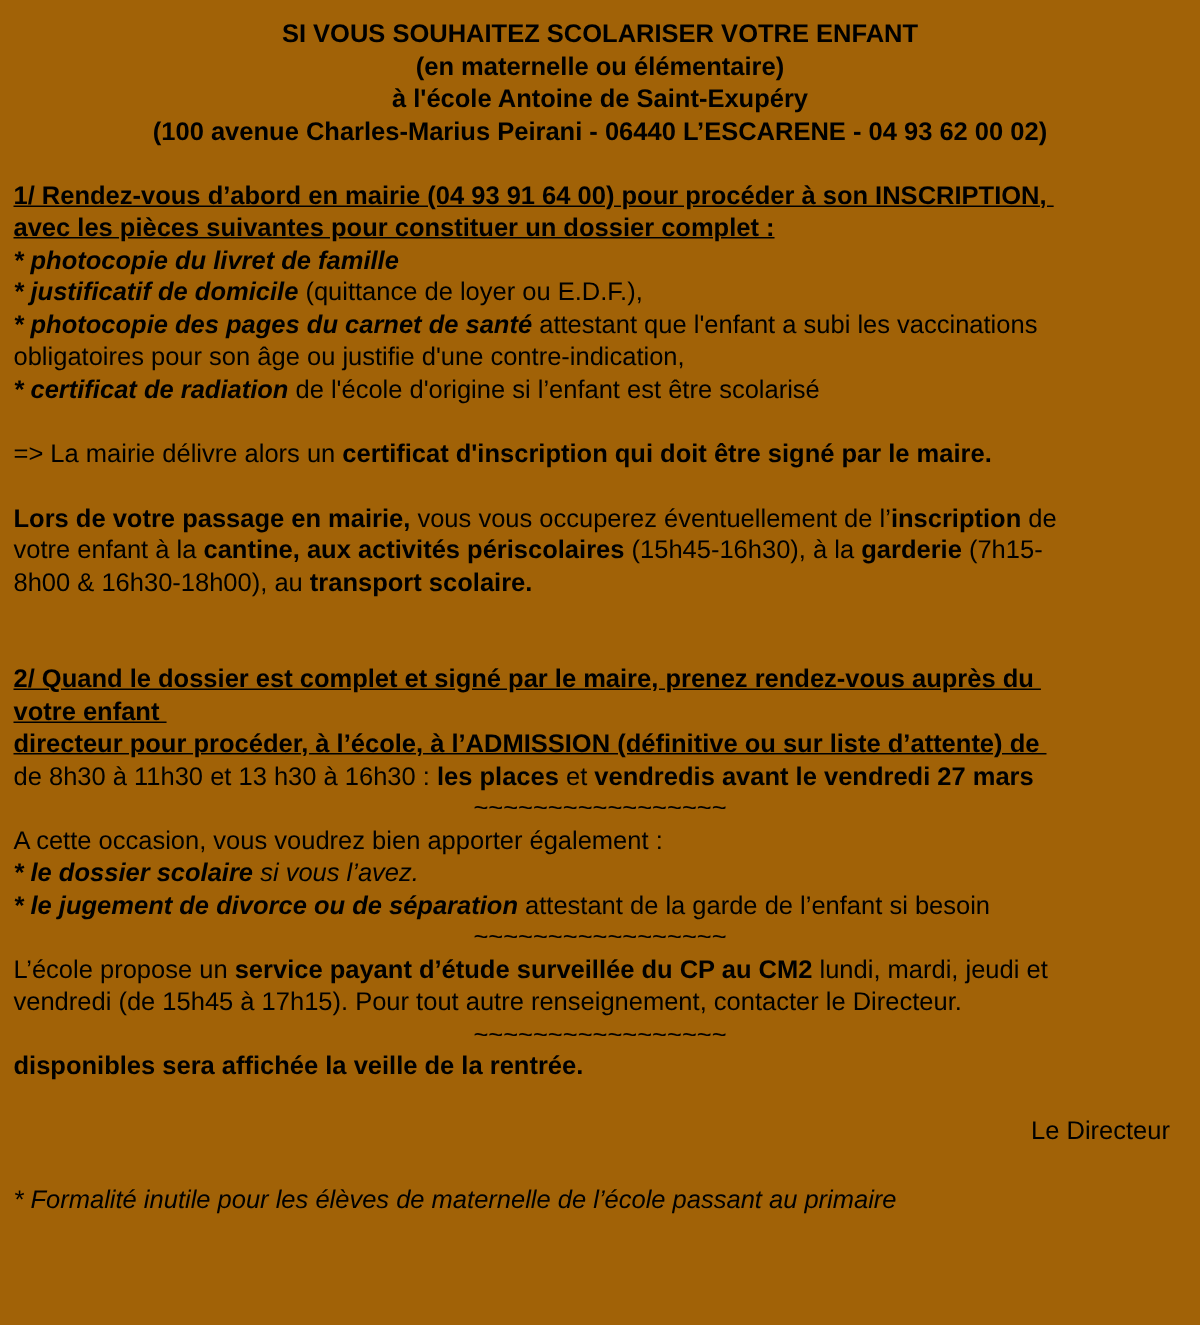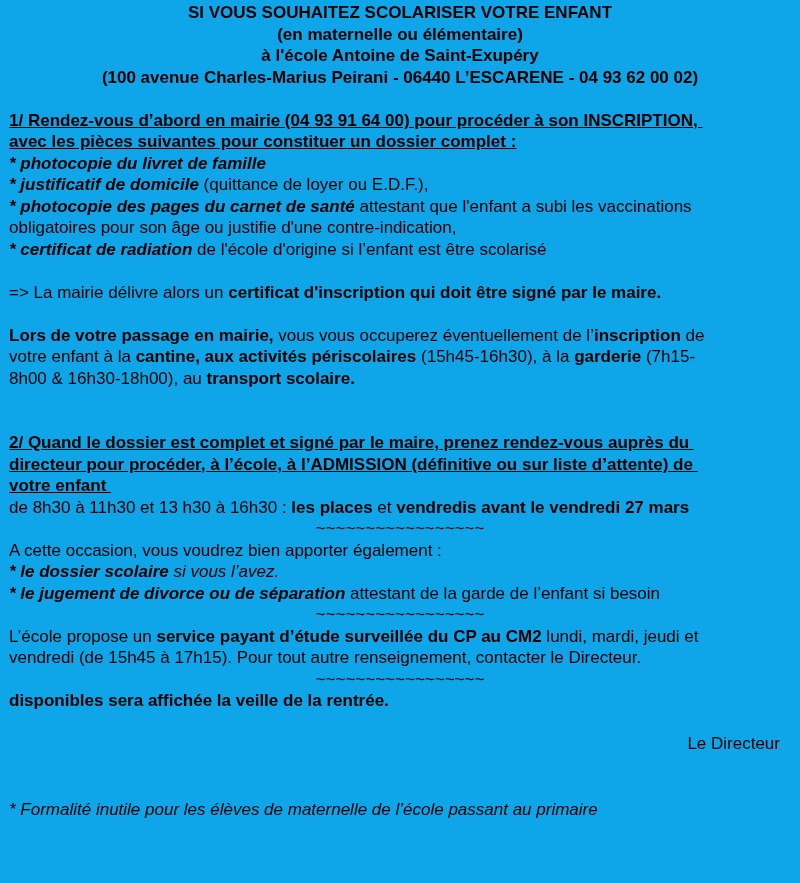--- a/index.html
+++ b/index.html
@@ -1,35 +1,35 @@
 <!DOCTYPE html>
 <html lang="fr"><head>
 <meta charset="utf-8">
 <title>Note inscription école</title>
 <style>
   html,body{margin:0;padding:0;background:#e8e8e8;}
   .page{
     position:relative;
     width:800px;height:883px;
     margin:0 auto;
-    background:#0ea5e9;
+    background:#a16207;
     color:#000000;
     font-family:"Liberation Sans", sans-serif;
     font-size:17px;
     line-height:21.5px;
     box-sizing:border-box;
-    padding:2px 9px 0 9px;
+    padding:12px 9px 0 9px;
     overflow:hidden;
   }
   .line{white-space:nowrap;}
   .center{text-align:center;}
   .right{text-align:right;padding-right:11px;}
   .gap1{margin-top:21.5px;}
   .gap2{margin-top:43px;}
-  .gap-footnote{margin-top:44px;}
+  .gap-footnote{margin-top:24px;}
   
   .b{font-weight:bold;}
   .i{font-style:italic;}
   .u{text-decoration:underline;}
 </style>
 </head>
 <body>
 
 <div class="page">
   <div class="line center"><span class="b">SI VOUS SOUHAITEZ SCOLARISER VOTRE ENFANT</span></div>
@@ -46,22 +46,22 @@
   <div class="line"><span>obligatoires pour son âge ou justifie d'une contre-indication,</span></div>
   <div class="line"><span class="b i">* certificat de radiation</span><span> de l'école d'origine si l’enfant est être scolarisé</span></div>
 
   <div class="line gap1"><span>=&gt; La mairie délivre alors un </span><span class="b">certificat d'inscription qui doit être signé par le maire.</span></div>
 
   <div class="line gap1"><span class="b">Lors de votre passage en mairie,</span><span> vous vous occuperez éventuellement de l’</span><span class="b">inscription</span><span> de</span></div>
   <div class="line"><span>votre enfant à la </span><span class="b">cantine, aux activités périscolaires</span><span> (15h45-16h30), à la </span><span class="b">garderie</span><span> (7h15-</span></div>
   <div class="line"><span>8h00 &amp; 16h30-18h00), au </span><span class="b">transport scolaire.</span></div>
 
   <div class="line gap2"><span class="b u">2/ Quand le dossier est complet et signé par le maire, prenez rendez-vous auprès du&nbsp;</span></div>
+  <div class="line"><span class="b u">votre enfant&nbsp;</span></div>
   <div class="line"><span class="b u">directeur pour procéder, à l’école, à l’ADMISSION (définitive ou sur liste d’attente) de&nbsp;</span></div>
-  <div class="line"><span class="b u">votre enfant&nbsp;</span></div>
 
   <div class="line"><span>de 8h30 à 11h30 et 13 h30 à 16h30 : </span><span class="b">les places</span><span> et </span><span class="b">vendredis avant le vendredi 27 mars</span></div>
 
   <div class="line center"><span>~~~~~~~~~~~~~~~~~</span></div>
 
   <div class="line"><span>A cette occasion, vous voudrez bien apporter également :</span></div>
   <div class="line"><span class="b i">* le dossier scolaire</span><span class="i"> si vous l’avez.</span></div>
   <div class="line"><span class="b i">* le jugement de divorce ou de séparation</span><span> attestant de la garde de l’enfant si besoin</span></div>
 
   <div class="line center"><span>~~~~~~~~~~~~~~~~~</span></div>

